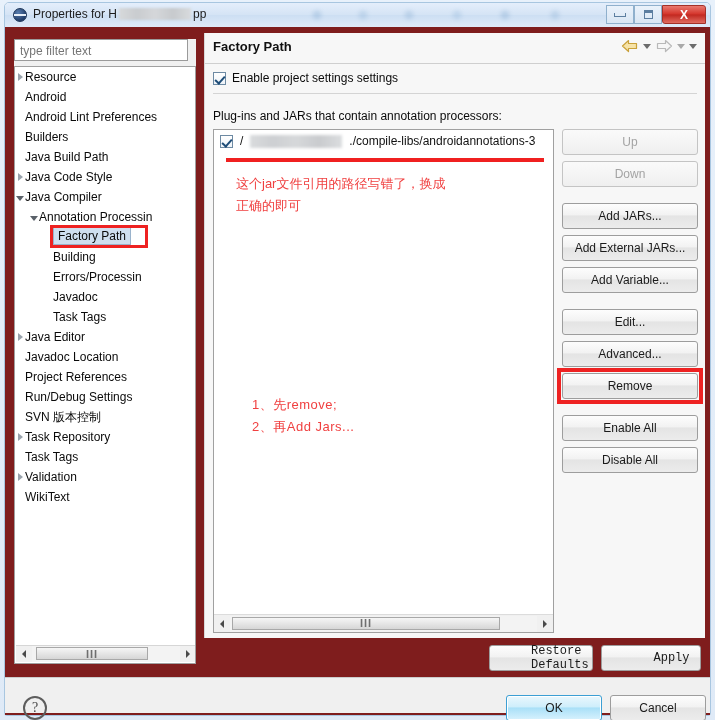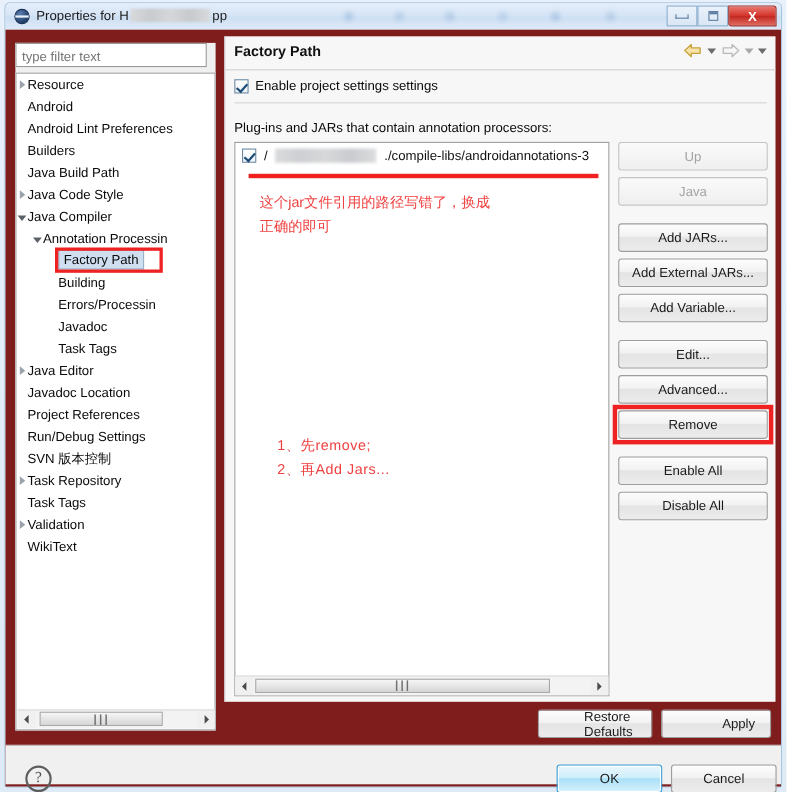--- a/index.html
+++ b/index.html
@@ -178,21 +178,21 @@
   }
   .hs-arrow .la { width:0;height:0;border-right:4px solid #4a4a4a;border-top:4px solid transparent;border-bottom:4px solid transparent;}
   .hs-arrow .ra { width:0;height:0;border-left:4px solid #4a4a4a;border-top:4px solid transparent;border-bottom:4px solid transparent;}
   .hs-track { flex: 1; height: 16px; background: #f3f3f3; position: relative; }
   .hs-thumb {
     position: absolute; top: 1px; height: 13px;
     background: linear-gradient(180deg,#f6f6f6,#d6d6d6);
     border: 1px solid #a8a8a8;
     box-sizing: border-box;
     display: flex; align-items: center; justify-content: center;
-    font-size: 14px; color: #6f6f6f; letter-spacing: 1px;
+    font-size: 11px; color: #6f6f6f; letter-spacing: 1px; font-weight: bold;
   }
 
   
   .main-panel {
     position: absolute; left: 199px; top: 6px;
     width: 500px; height: 605px;
     background: #f7f7f7;
     border-left: 1px solid #d8d8d8;
   }
   .main-header {
@@ -330,21 +330,21 @@
     height: 30px;
   }
   .footer-btn {
     position: absolute;
     height: 26px;
     background: linear-gradient(180deg,#fdfdfd 0%, #f2f2f2 45%, #e4e4e4 50%, #ececec 100%);
     border: 1px solid #9d9d9d;
     border-radius: 3px;
     box-sizing: border-box;
     font-size: 12px; color: #1b1b1b;
-    font-family: Liberation Sans, sans-serif;
+    font-family: Liberation Mono, monospace;
     display: flex; align-items: center; justify-content: center; padding-left: 41px;
   }
   #restore-defaults-button { right: 112px; top: 0; width: 104px; }
   #apply-button { right: 4px; top: 0; width: 100px; margin-left: 22px; }
 
   .bottom-sep {
     position: absolute; left: 0; right: 0; top: 650px;
     height: 1px; background: #cdcdcd;
   }
   .bottom-bar {
@@ -566,21 +566,21 @@
                 <span class="ra"></span>
               </div>
           </div>
         </div>
 
         <div class="btn-col" id="btn-col">
             <div class="btn-wrap">
               <div class="ebtn disabled">Up</div>
             </div>
             <div class="btn-wrap">
-              <div class="ebtn disabled gap-lg">Java</div>
+              <div class="ebtn disabled gap-lg">Down</div>
             </div>
             <div class="btn-wrap">
               <div class="ebtn">Add JARs...</div>
             </div>
             <div class="btn-wrap">
               <div class="ebtn">Add External JARs...</div>
             </div>
             <div class="btn-wrap">
               <div class="ebtn gap-lg">Add Variable...</div>
             </div>

